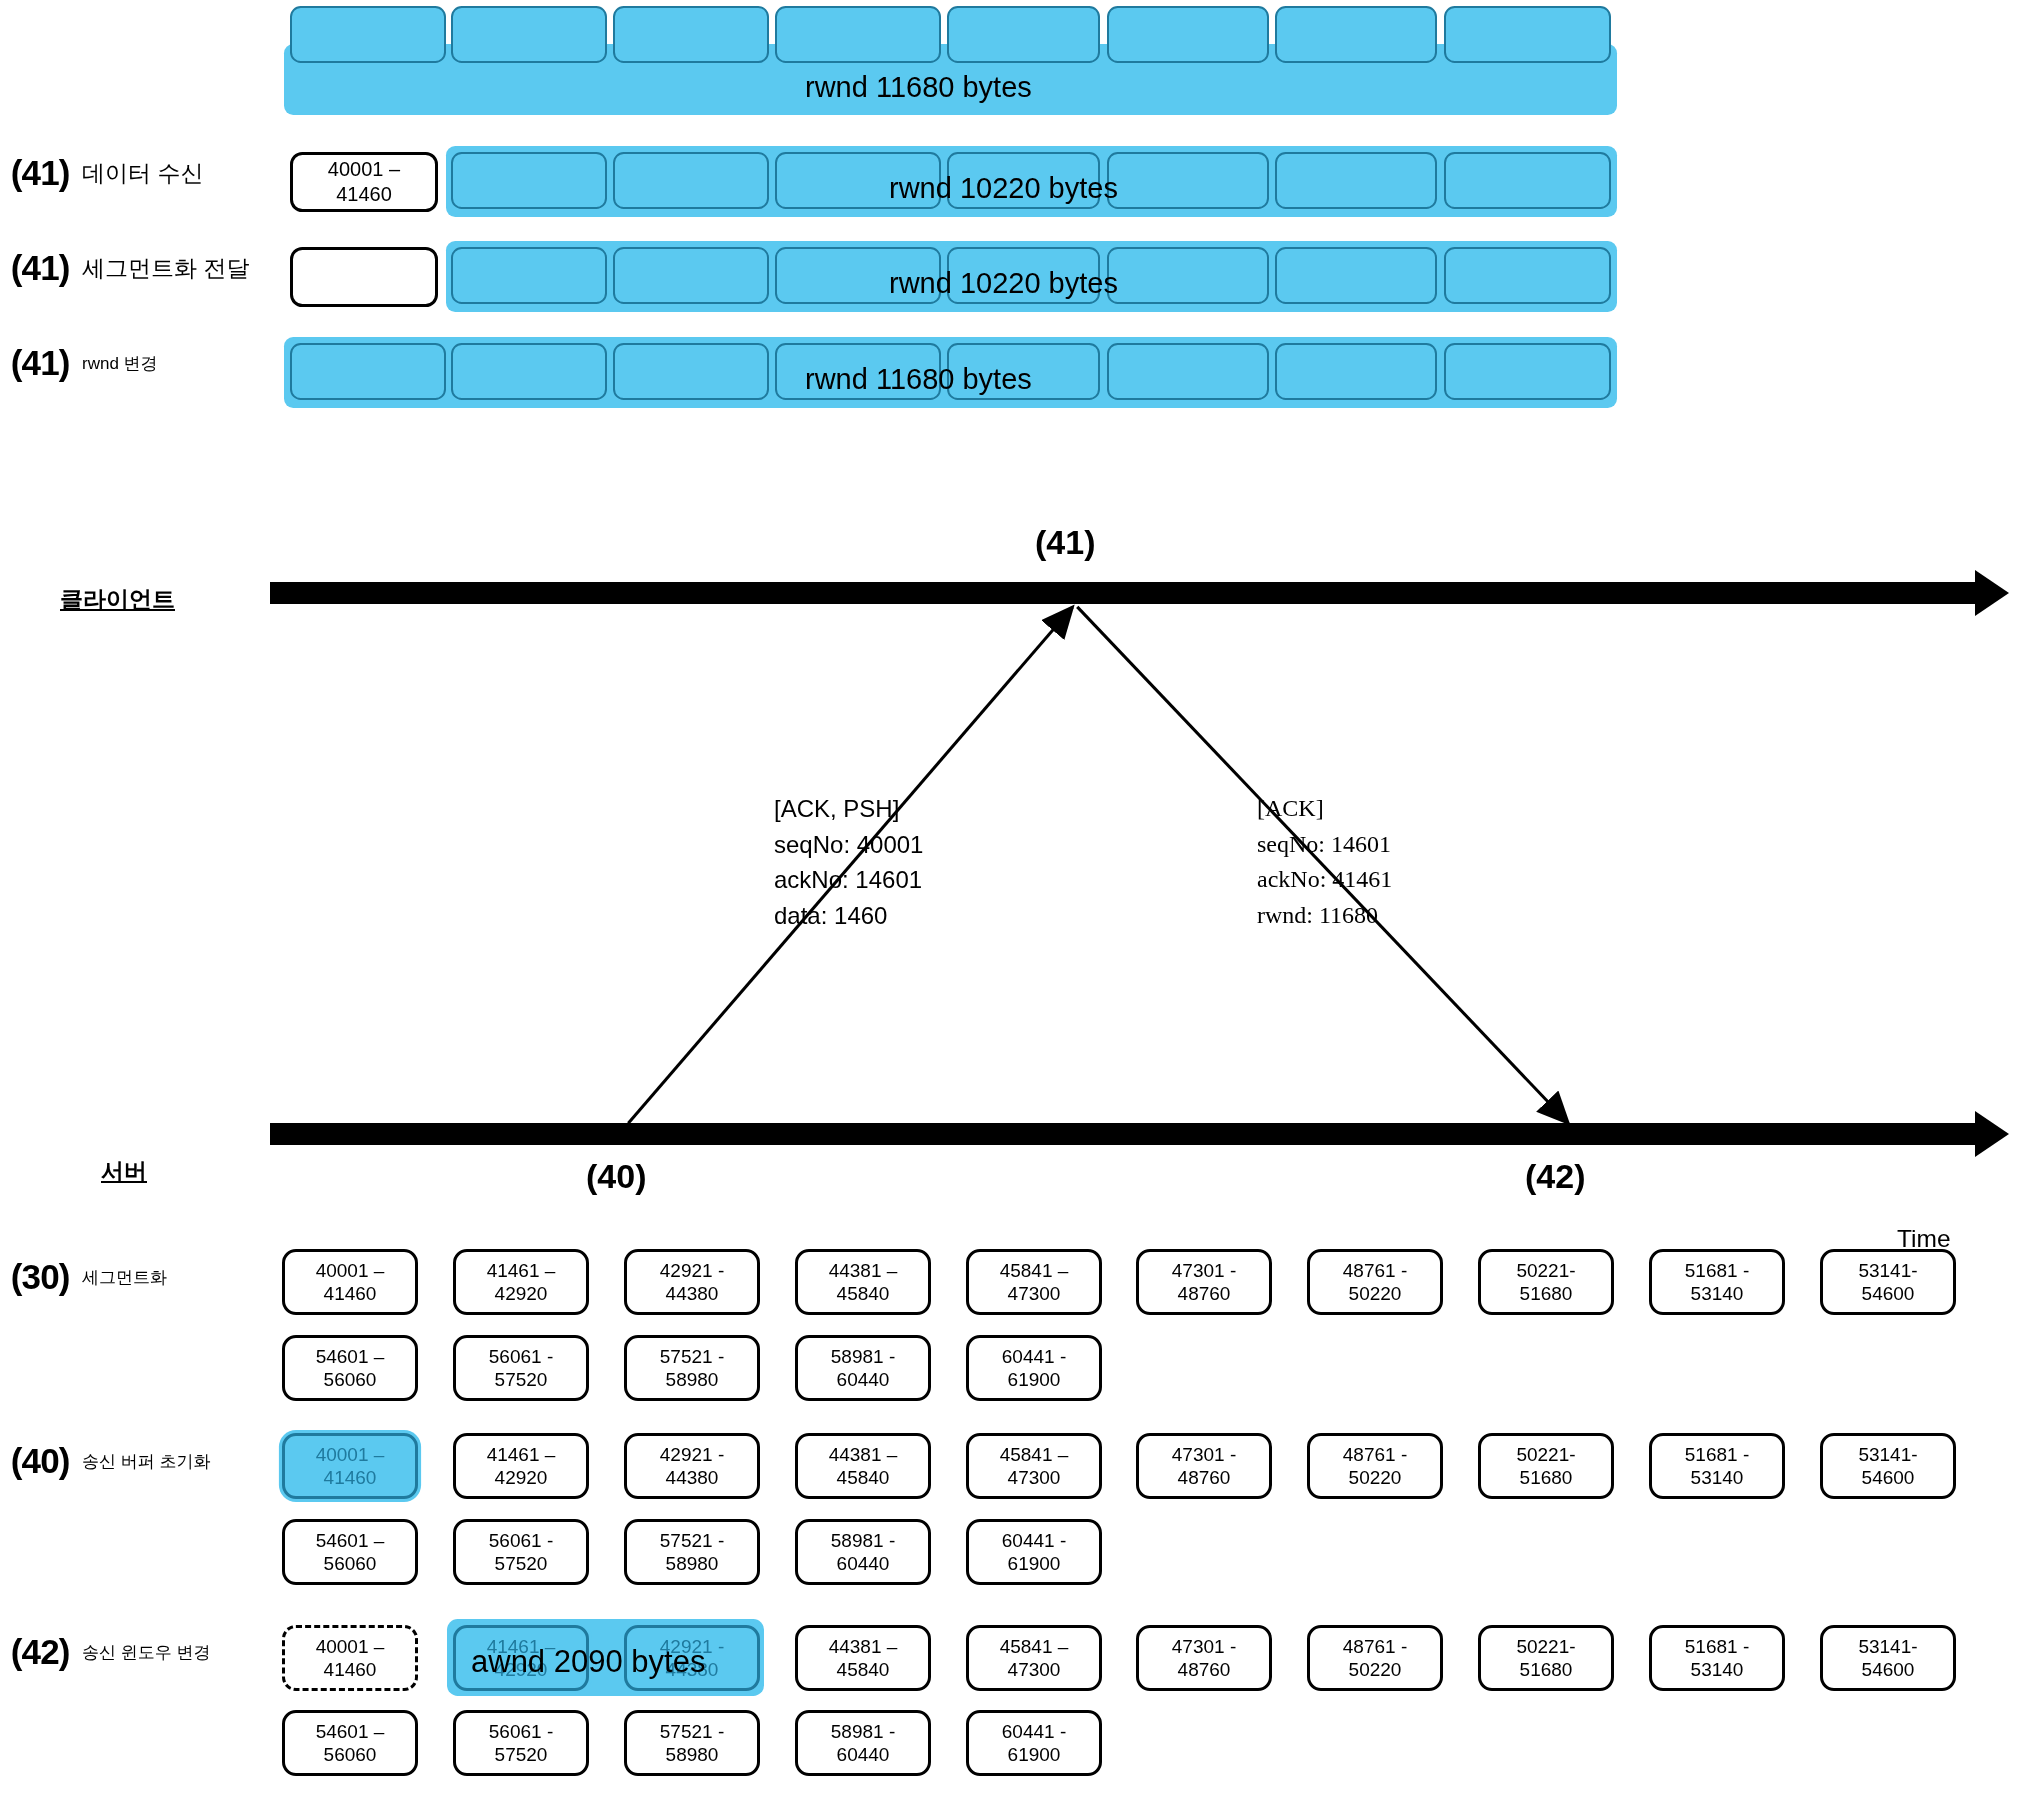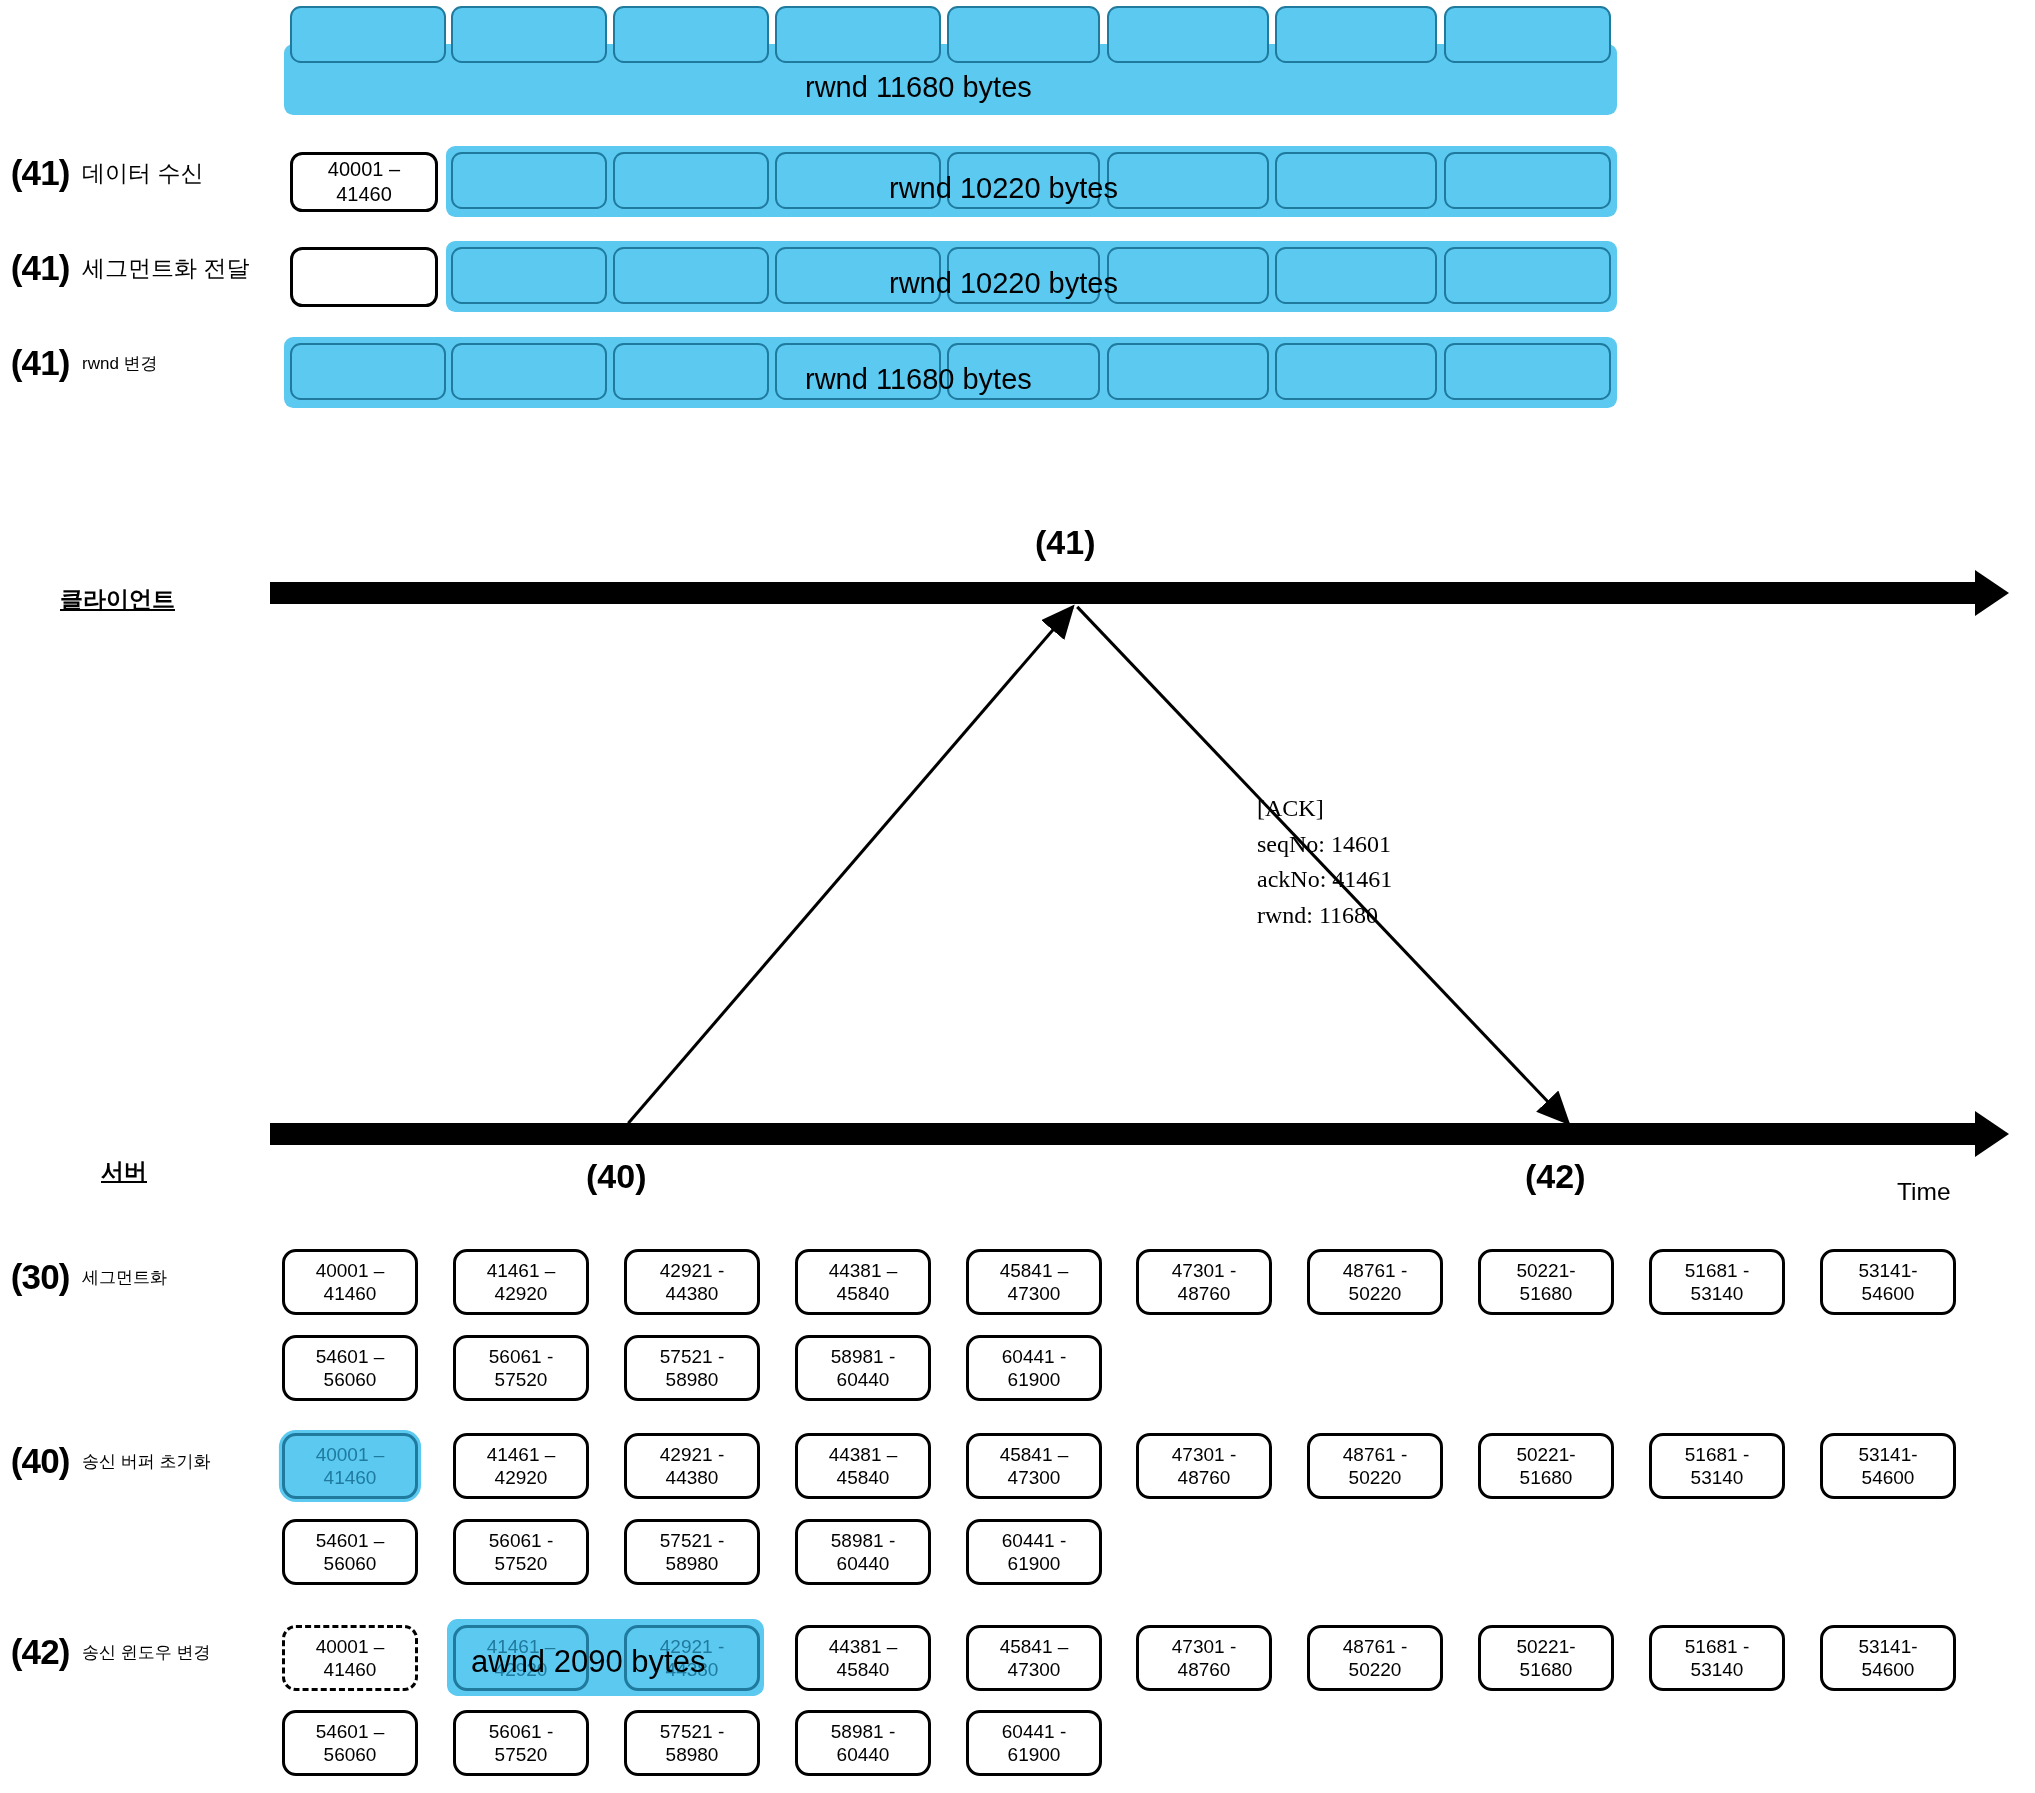--- a/index.html
+++ b/index.html
@@ -40,21 +40,21 @@
   
   .tl-label { position:absolute; font-size:23px; font-weight:700; white-space:nowrap;text-decoration:underline; }
   .tl-bar { position:absolute; height:21.5px; background:#000; }
   .tl-head {
     position:absolute; width:0; height:0;
     border-top:23px solid transparent;
     border-bottom:23px solid transparent;
     border-left:34px solid #000;
   }
   .marker { position:absolute; font-size:34px; font-weight:700; white-space:nowrap; }
-  .timeword { position:absolute; font-size:24.5px; white-space:nowrap; }
+  .timeword { position:absolute; font-size:24.5px; white-space:nowrap;margin-top:47px; }
 
   .pktbox { position:absolute; font-size:24px; line-height:1.48; white-space:nowrap; }
 
   
   .seg {
     position:absolute; width:136px; height:66px;
     border:3.1px solid #000; border-radius:14px; background:#fff;
     display:flex; flex-direction:column; align-items:center; justify-content:center;
     font-size:19px; line-height:1.22; text-align:center; white-space:nowrap;
   }
@@ -140,20 +140,26 @@
   <div class="tl-head" style="left:1975px; top:570px;"></div>
 
   <div class="tl-label" style="left:101px; top:1125px;margin-top:31px;">서버</div>
   <div class="tl-bar" style="left:270px; top:1123px; width:1710px;"></div>
   <div class="tl-head" style="left:1975px; top:1111px;"></div>
 
   <div class="marker" style="left:586px; top:1157px;">(40)</div>
   <div class="marker" style="left:1525px; top:1157px;">(42)</div>
   <div class="timeword" style="left:1897px; top:1178px;">Time</div>
 
+  <div class="pktbox" style="left:774px; top:791px;">
+    <div>[ACK, PSH]</div>
+    <div>seqNo: 40001</div>
+    <div>ackNo: 14601</div>
+    <div>data: 1460</div>
+  </div>
 
   <div class="pktbox" style="left:1257px; top:791px;font-family:Liberation Serif, serif;">
     <div>[ACK]</div>
     <div>seqNo: 14601</div>
     <div>ackNo: 41461</div>
     <div>rwnd: 11680</div>
   </div>
 
   <svg class="overlay" viewBox="0 0 2656 2340">
     <defs>

